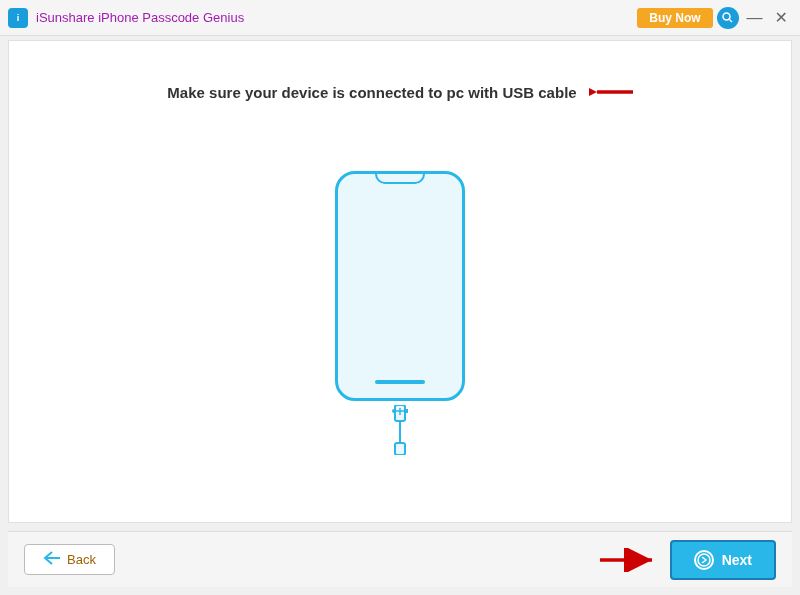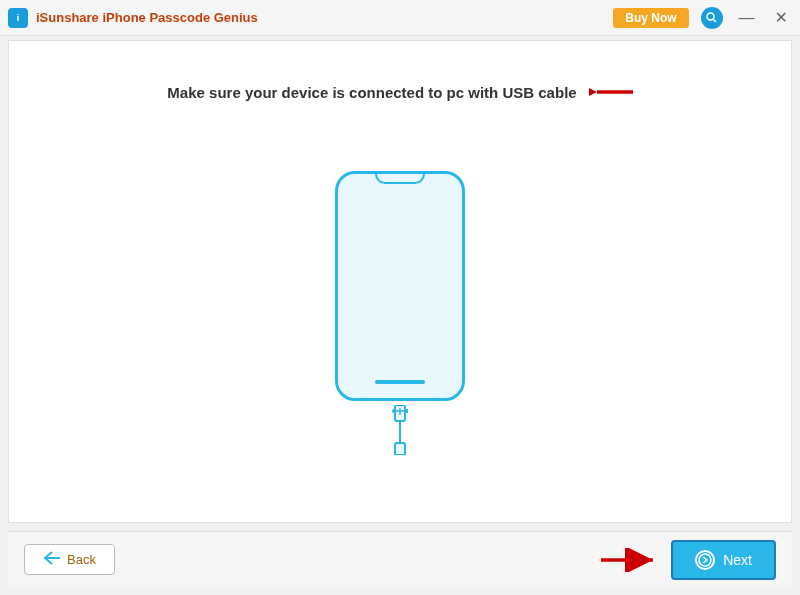--- a/index.html
+++ b/index.html
@@ -32,28 +32,27 @@
       display: flex;
       align-items: center;
       justify-content: center;
       color: white;
       font-size: 12px;
       font-weight: bold;
       flex-shrink: 0;
     }
     .title-bar-text {
       font-size: 13px;
-      color: #c2410c;
+      color: #a21caf;
       flex: 1;
-      font-weight: bold;
     }
     .title-bar-controls {
       display: flex;
       align-items: center;
-      gap: 12px;
+      gap: 4px;
       justify-content: center;
     }
     .buy-now-btn {
       background: #f5a623;
       color: white;
       border: none;
       border-radius: 3px;
       padding: 3px 12px;
       font-size: 12px;
       cursor: pointer;
@@ -207,21 +206,21 @@
       display: flex;
       align-items: center;
       gap: 8px;
       background: #29b6e8;
       border: 2px solid #1a7db5;
       border-radius: 4px;
       padding: 8px 22px;
       font-size: 14px;
       color: white;
       cursor: pointer;
-      font-weight: 400;
+      font-weight: 700;
     }
     .next-circle-icon {
       width: 20px;
       height: 20px;
       border: 2px solid white;
       border-radius: 50%;
       display: flex;
       align-items: center;
       justify-content: center;
       font-size: 11px;

